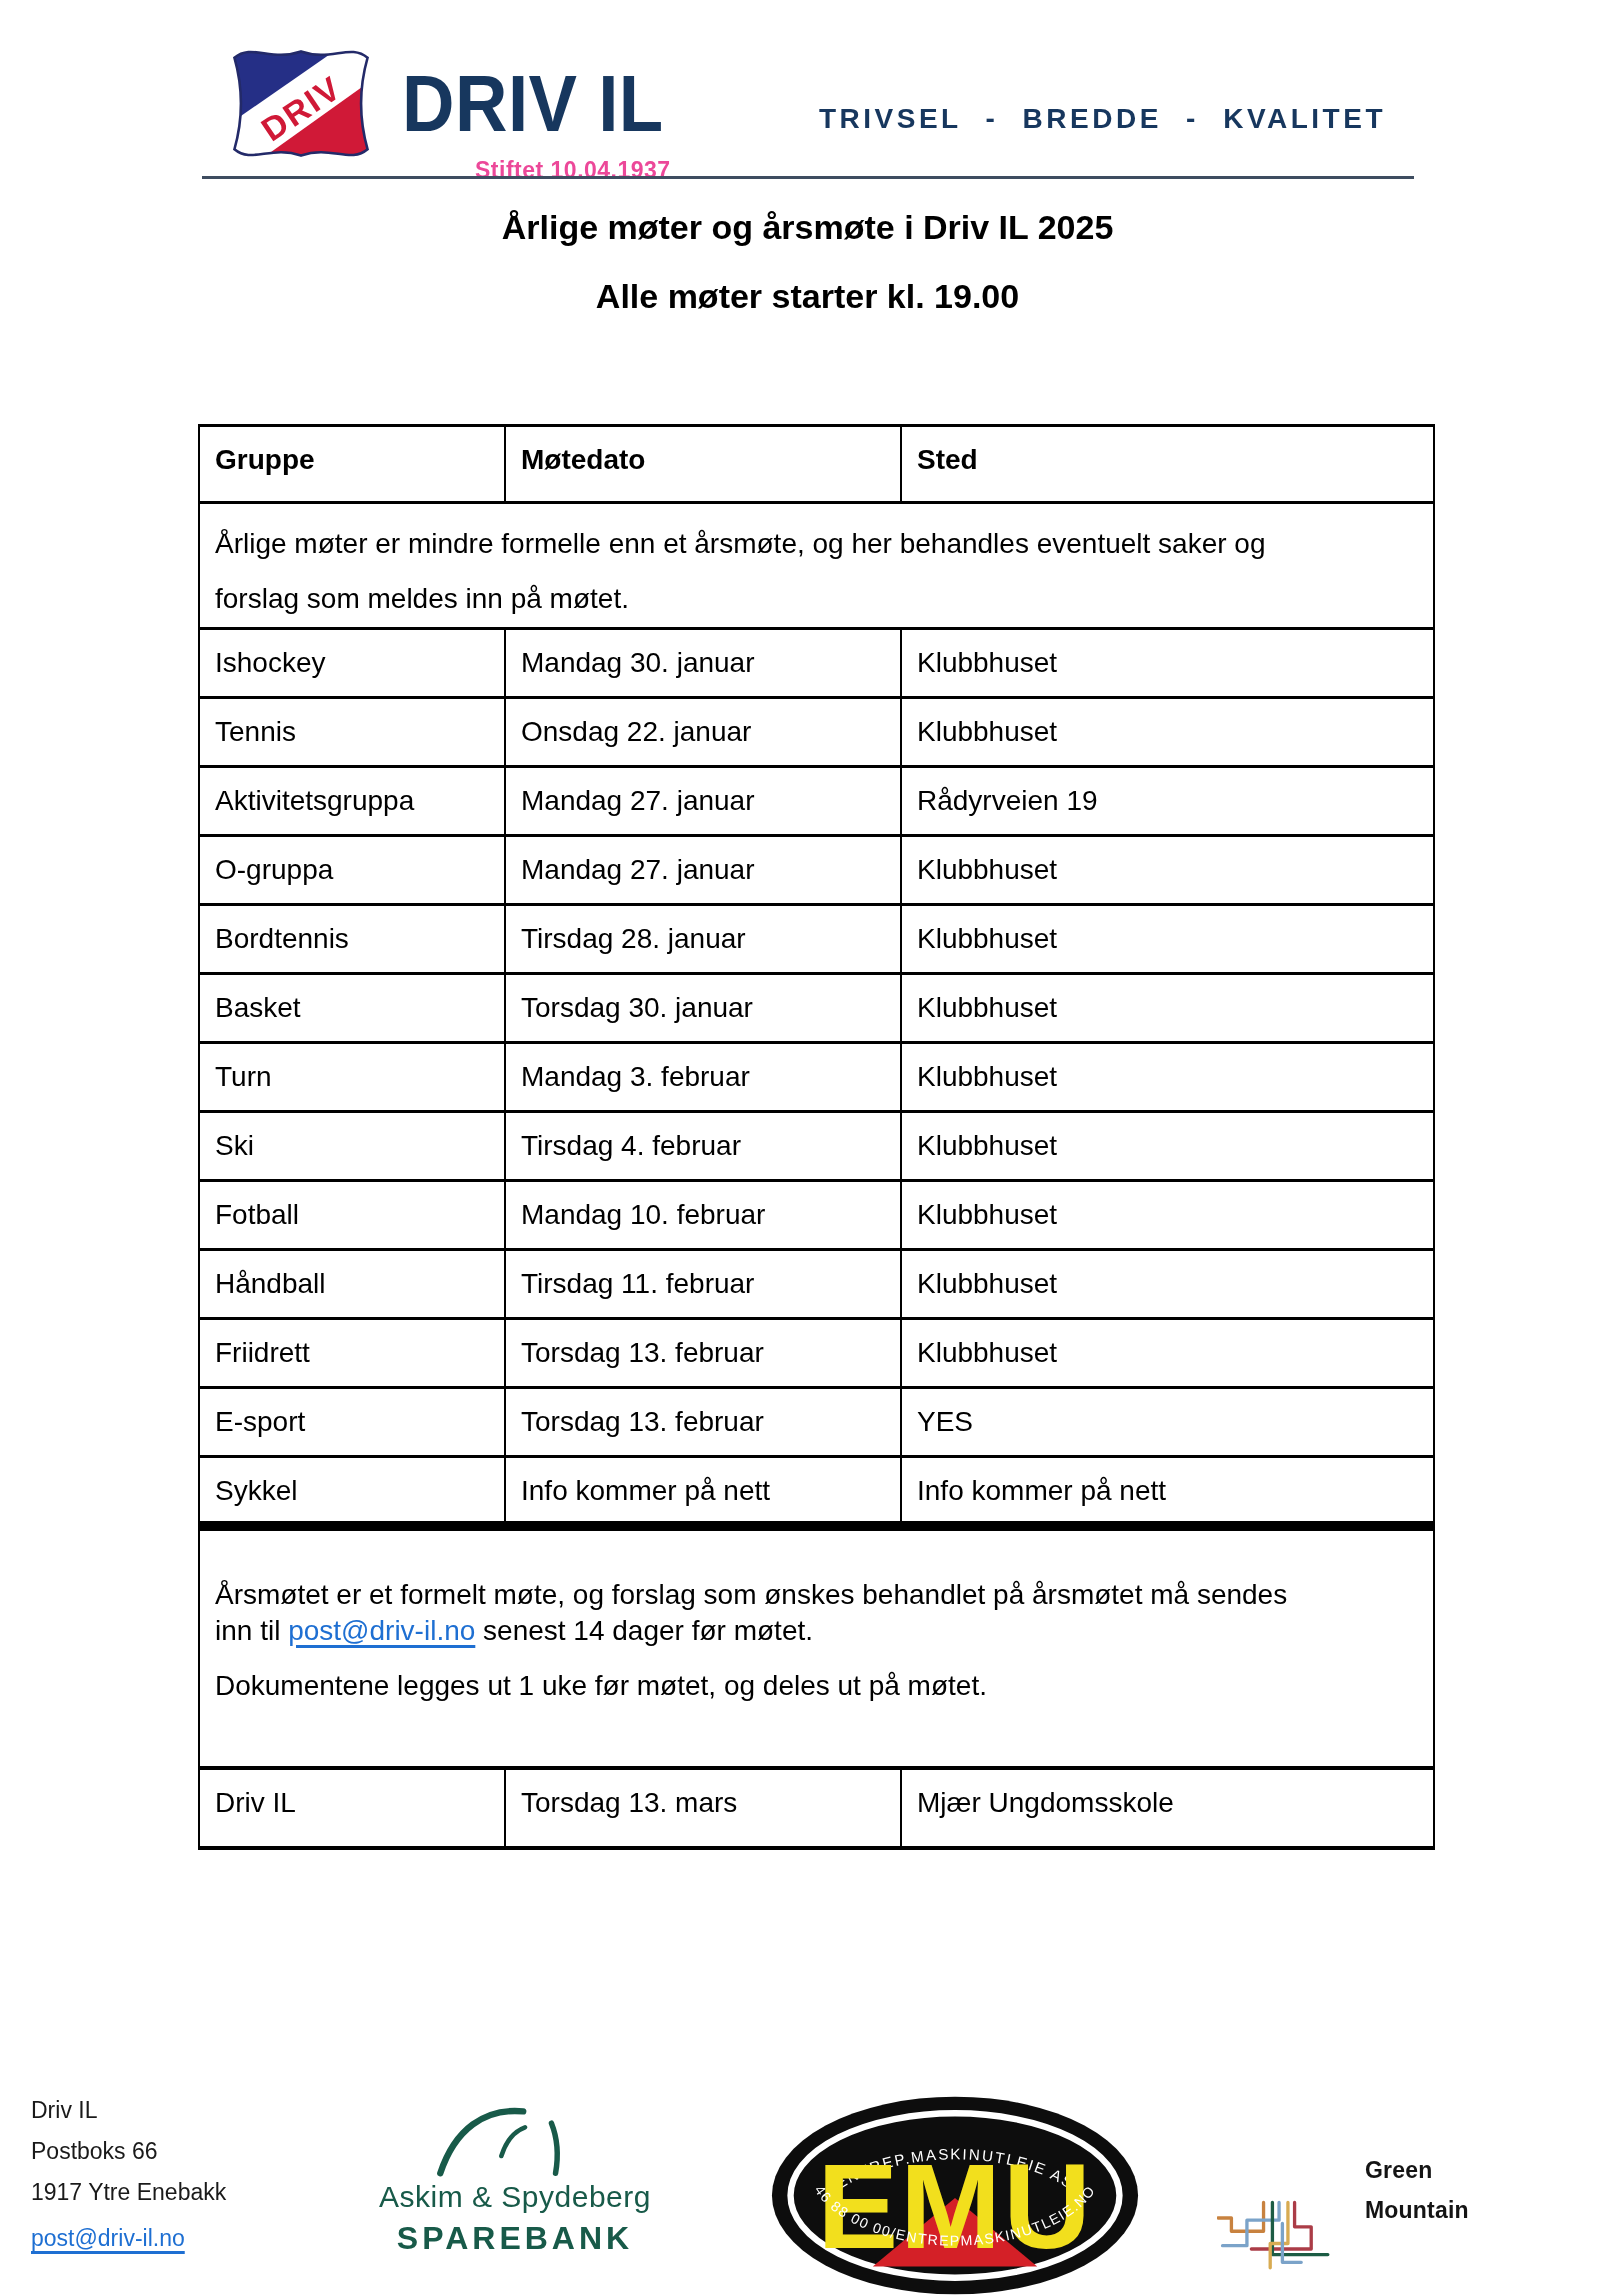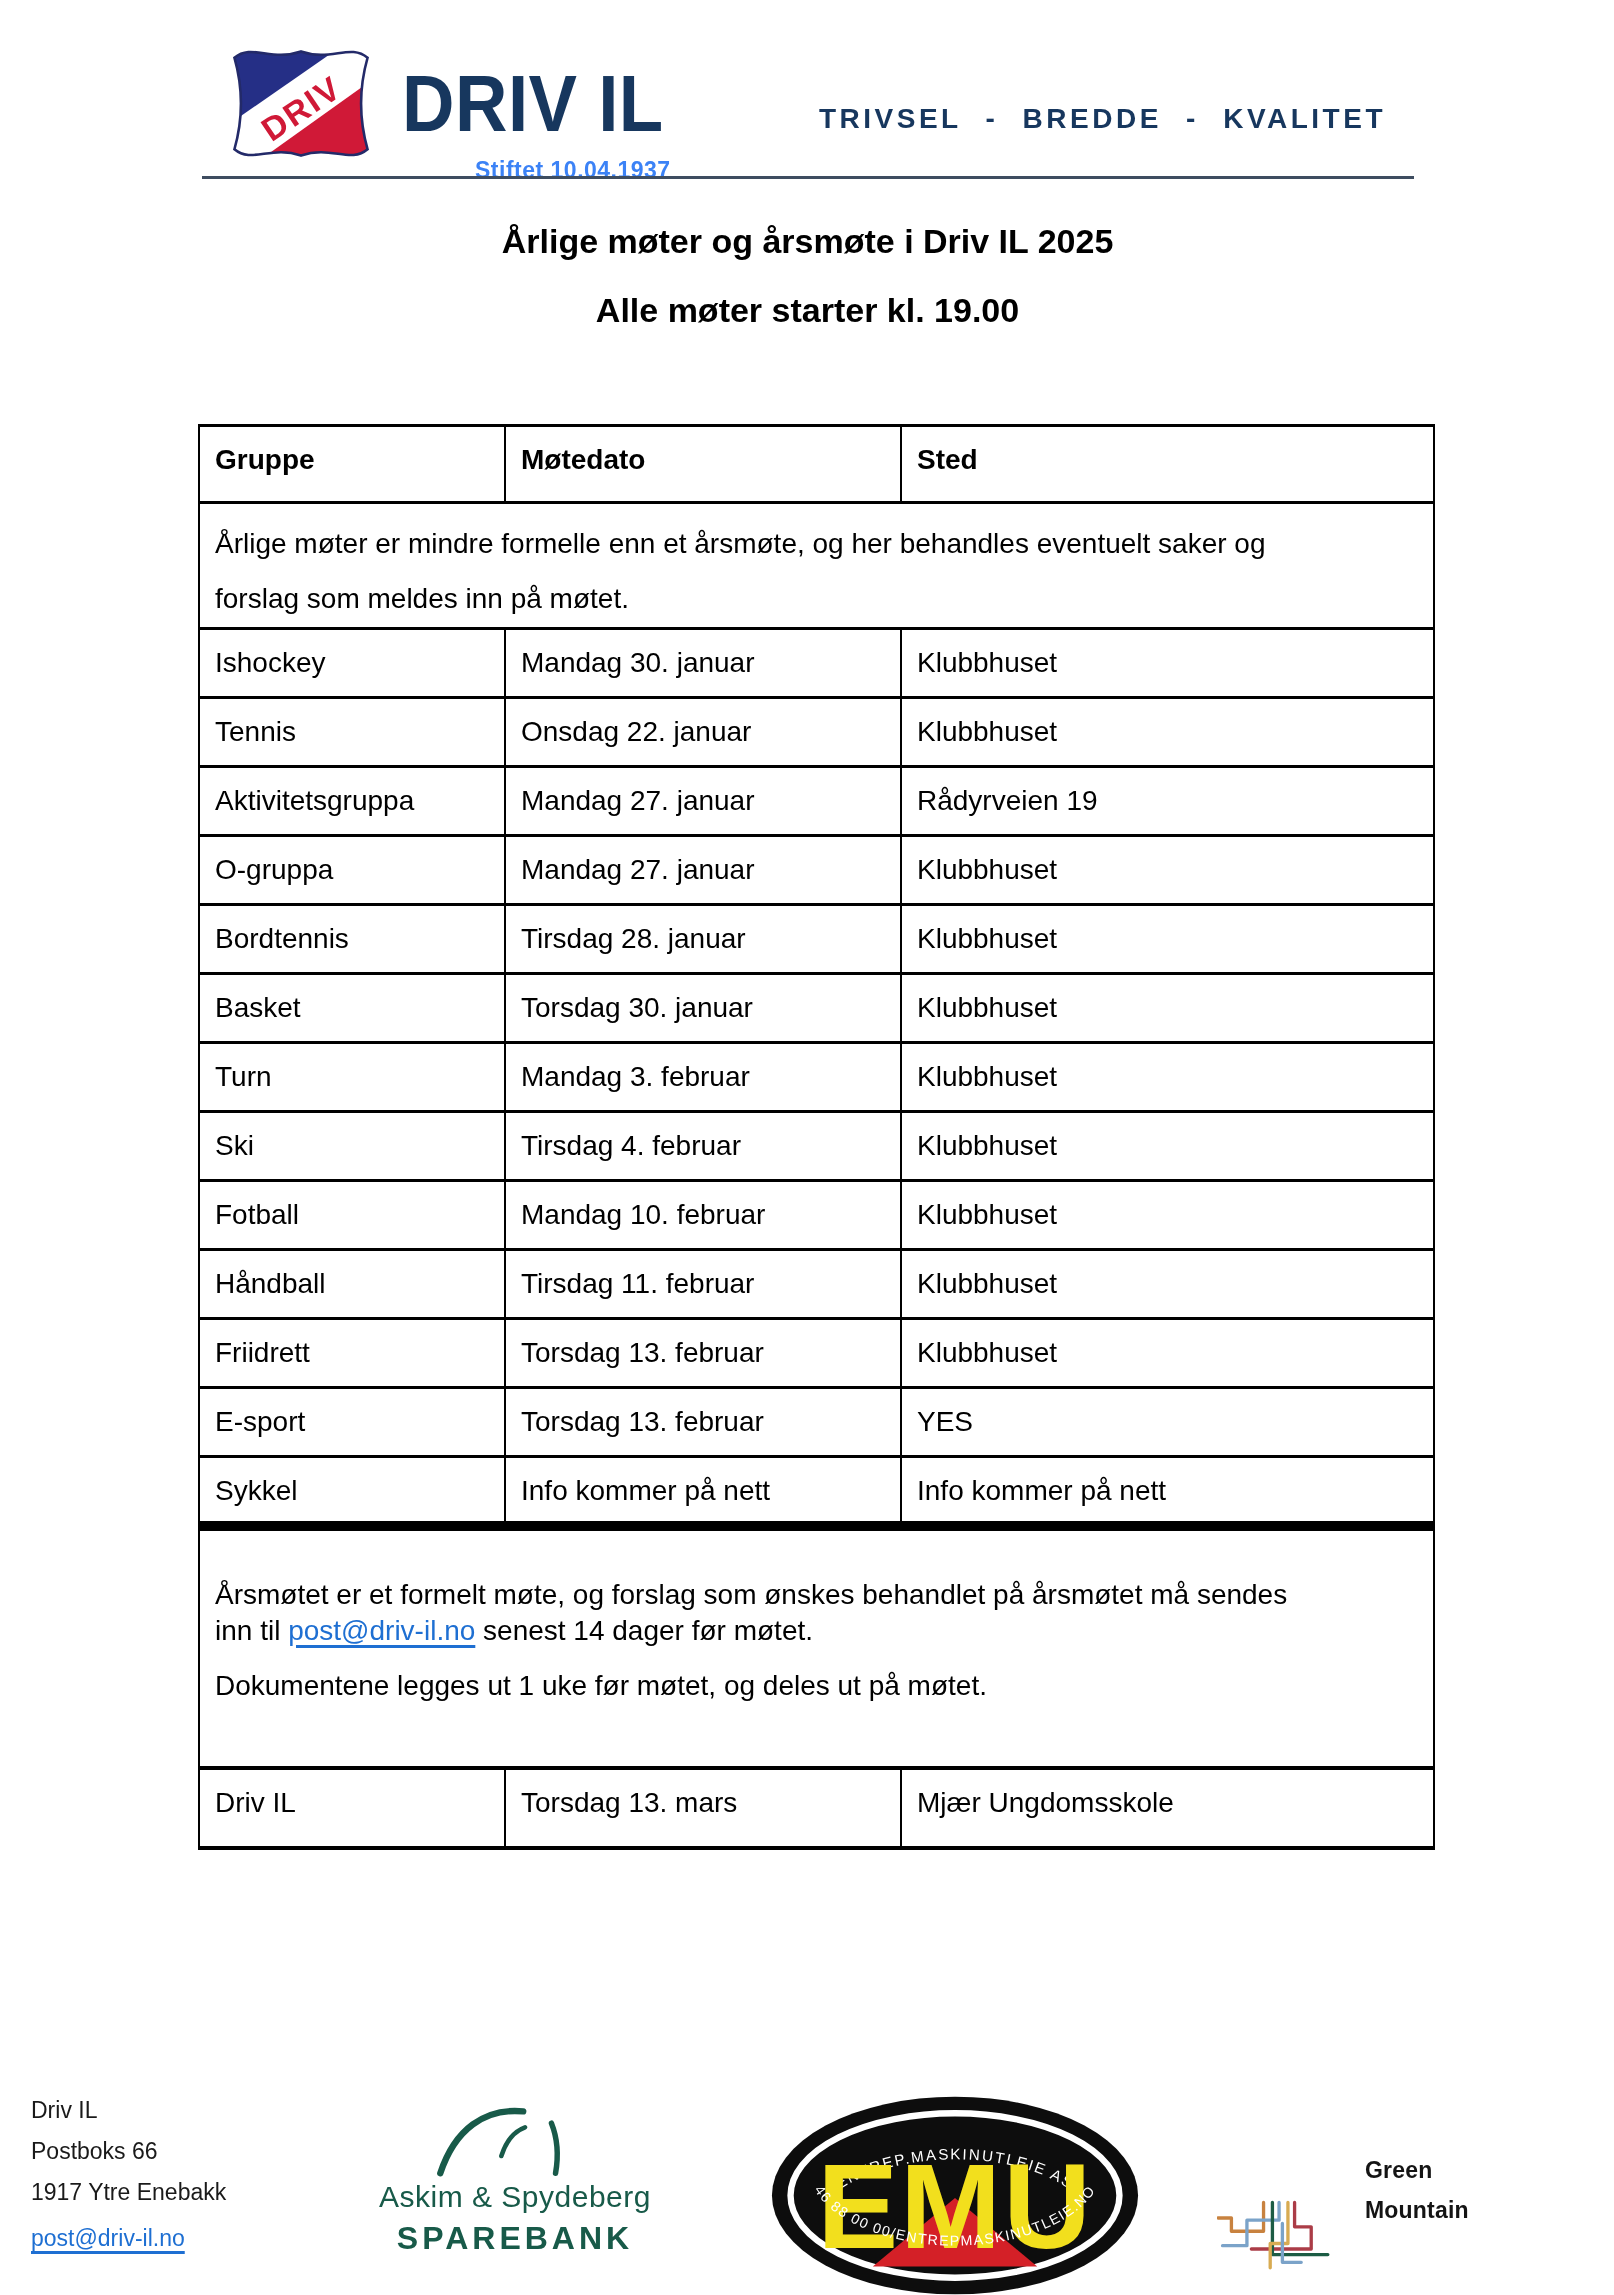--- a/index.html
+++ b/index.html
@@ -10,31 +10,31 @@
 
   
   .shield { position:absolute; left:223px; top:41px; width:156px; height:125px; }
   .brand {
     position:absolute; left:402px; top:58px;
     font-size:79px; font-weight:bold; color:#17375e; letter-spacing:0.5px;
     transform:scaleX(0.92); transform-origin:left top; white-space:nowrap;
   }
   .founded {
     position:absolute; left:475px; top:157px;
-    font-size:23px; font-weight:bold; color:#3b82f6; letter-spacing:0.5px;
+    font-size:23px; font-weight:bold; color:#ec4899; letter-spacing:0.5px;
   }
   .slogan {
     position:absolute; left:783px; top:103px; width:639px; text-align:center;
     font-size:28px; font-weight:bold; color:#17375e; letter-spacing:3.5px; word-spacing:13px;
     white-space:nowrap;
   }
   .header-rule { position:absolute; left:202px; top:176px; width:1212px; height:2.5px; background:#3e4d60; }
 
   
-  .doc-title { position:absolute; left:0; top:222px; width:1615px; text-align:center; font-weight:bold; }
+  .doc-title { position:absolute; left:0; top:208px; width:1615px; text-align:center; font-weight:bold; }
   .doc-title .t1 { font-size:34px; }
   .doc-title .t2 { font-size:34px; margin-top:30px; }
 
   
   table.meetings {
     position:absolute; left:198px; top:424px; width:1234px;
     border-collapse:collapse; table-layout:fixed;
   }
   .meetings th, .meetings td {
     border:2.5px solid #000; border-top-width:3.5px; border-bottom-width:3.5px;

